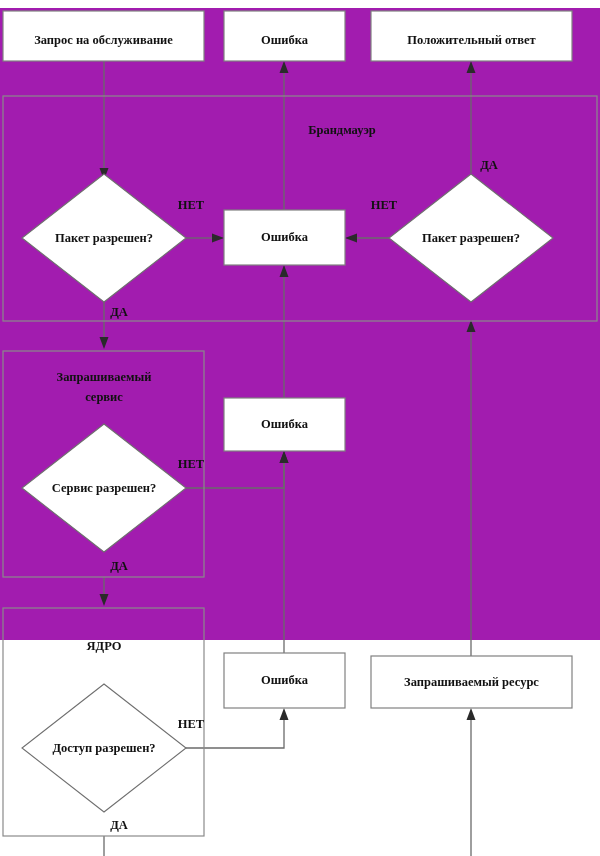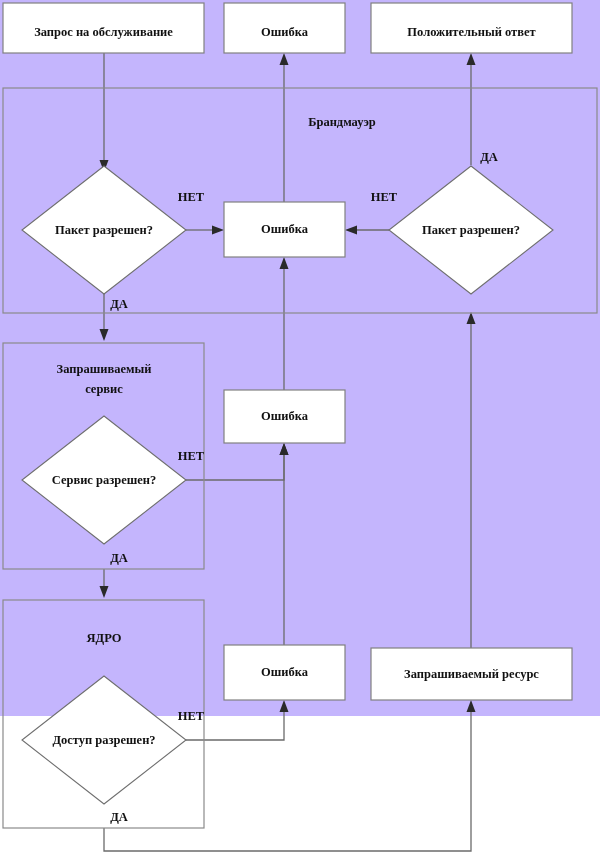--- a/index.html
+++ b/index.html
@@ -9,22 +9,23 @@
   }
   body {
     width: 600px;
     height: 856px;
     font-family: "Liberation Serif", "DejaVu Serif", serif;
     overflow: hidden;
   }
   #diagram-root {
     position: relative;
     width: 600px;
-    height: 716px;
-    background: #c4b5fd;
+    height: 632px;
+    background: #a21caf;
+    margin-top: 8px;
   }
   svg#flow {
     position: absolute;
     top: 0;
     left: 0;
     width: 600px;
     height: 856px;
     display: block;
   }
   .node-box {

